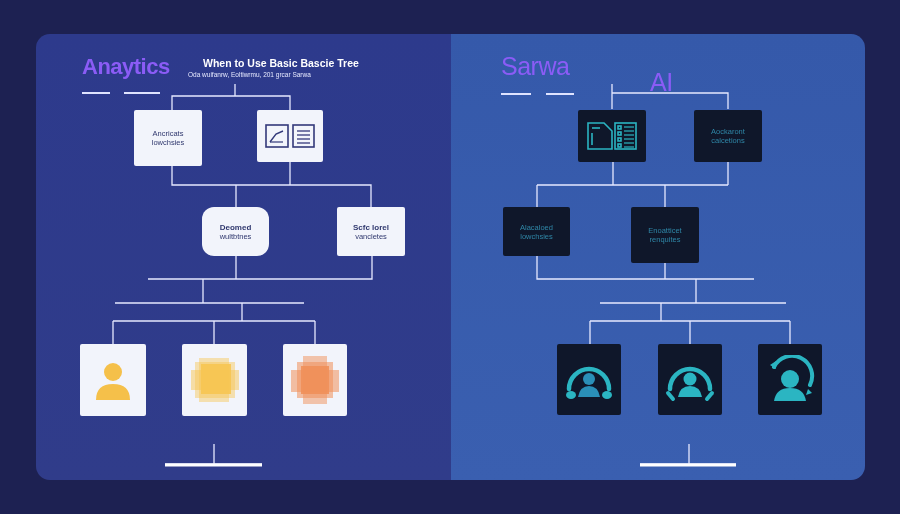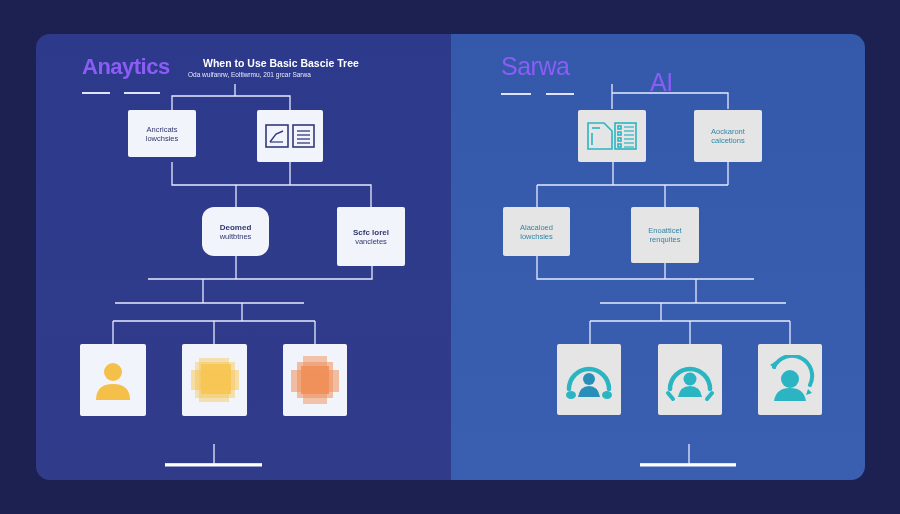--- a/index.html
+++ b/index.html
@@ -25,21 +25,21 @@
   .t-ai { left: 650px; top: 52px; font-size: 25px; font-weight: normal; margin-top: 16px; }
   .subtitle-main { position: absolute; left: 203px; top: 57px; color: #fff; font-size: 10.5px; font-weight: bold; }
   .subtitle-sub { position: absolute; left: 188px; top: 71px; color: #e6e9ff; font-size: 6.5px; }
   .dash { position: absolute; height: 2px; background: #dfe3ff; }
   .box {
     position: absolute; border-radius: 2px;
     display: flex; align-items: center; justify-content: center; flex-direction: column;
     text-align: center; font-size: 7.5px; line-height: 9px;
   }
   .box-light { background: #f2f4fb; color: #30386e; }
-  .box-cyan { background: #e5e5e5; color: #2f86a6; }
+  .box-cyan { background: #0f172a; color: #2f86a6; }
   .box b { font-weight: bold; font-size: 8px; }
   .icon-box svg { display: block; }
 </style>
 </head>
 <body>
 
 <div class="frame">
   <div class="panel panel-left"></div>
   <div class="panel panel-right"></div>
 </div>
@@ -71,21 +71,21 @@
 <div class="subtitle-main">When to Use Basic Bascie Tree</div>
 <div class="subtitle-sub">Oda wuifanrw, Eoltiwrmu, 201 grcar Sarwa</div>
 <div class="dash" style="left:82px;top:92px;width:28px;"></div>
 <div class="dash" style="left:124px;top:92px;width:36px;"></div>
 
 <div class="title t-basic">Sarwa</div>
 <div class="title t-ai">AI</div>
 <div class="dash" style="left:501px;top:93px;width:30px;"></div>
 <div class="dash" style="left:546px;top:93px;width:28px;"></div>
 
-<div class="box box-light" style="left:128px;top:110px;width:68px;height:47px;">
+<div class="box box-light" style="left:134px;top:110px;width:68px;height:56px;">
   <span>Ancricats</span>
   <span>lowchsies</span>
 </div>
 <div class="box box-light icon-box" style="left:257px;top:110px;width:66px;height:52px;">
   <svg width="58" height="28" viewBox="0 0 58 28">
     <rect x="5" y="3" width="22" height="22" fill="none" stroke="#33397a" stroke-width="1.6"></rect>
     <path d="M 9 20 L 15 12 L 22 9" fill="none" stroke="#33397a" stroke-width="1.4"></path>
     <line x1="9" y1="20" x2="22" y2="20" stroke="#33397a" stroke-width="1.2"></line>
     <rect x="32" y="3" width="21" height="22" fill="none" stroke="#33397a" stroke-width="1.6"></rect>
     <g stroke="#33397a" stroke-width="1.3">
@@ -94,21 +94,21 @@
         <line x1="36" y1="17" x2="49" y2="17"></line>
         <line x1="36" y1="21" x2="49" y2="21"></line>
       </g>
   </svg>
 </div>
 
 <div class="box box-light" style="left:202px;top:207px;width:67px;height:49px;border-radius:12px;">
   <b>Deomed</b>
   <span>wultbtnes</span>
 </div>
-<div class="box box-light" style="left:337px;top:207px;width:68px;height:59px;">
+<div class="box box-light" style="left:337px;top:207px;width:68px;height:49px;">
   <b>Scfc lorel</b>
   <span>vancletes</span>
 </div>
 
 <div class="box box-light icon-box" style="left:80px;top:344px;width:66px;height:72px;">
   <svg width="40" height="44" viewBox="0 0 40 44">
     <circle cx="20" cy="14" r="9" fill="#f5c04a"></circle>
     <path d="M 3 42 Q 3 26 20 26 Q 37 26 37 42 Z" fill="#f5c04a"></path>
   </svg>
 </div>

